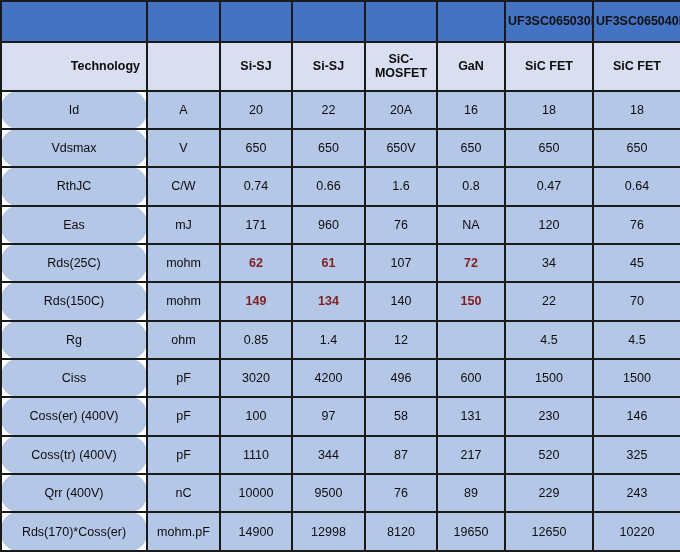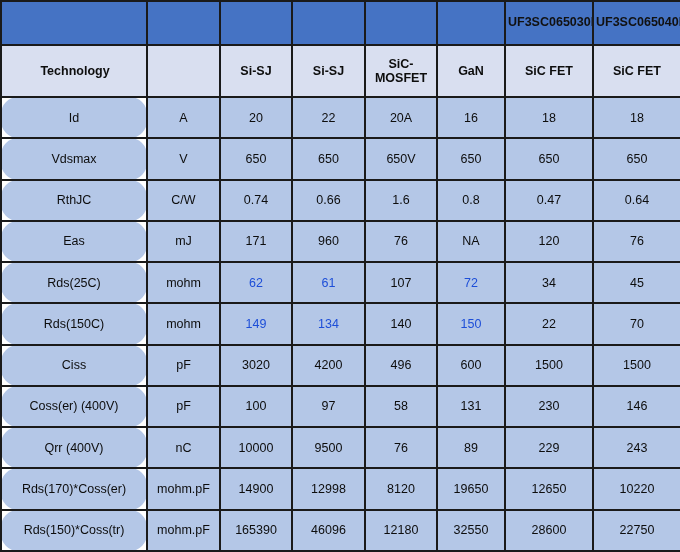--- a/index.html
+++ b/index.html
@@ -72,34 +72,34 @@
 
   
   tr.tech-row td {
     background: #d9dff0;
     height: 44px;
     font-weight: bold;
     font-size: 12.5px;
     color: #0d0d0d;
   }
   tr.tech-row td.tech-label {
-    text-align: center;
+    text-align: right;
     padding-left: 8px;
   }
 
   
   tr.data-row td { height: 34px; }
   td.param {
     text-align: left;
     padding-left: 8px;
     font-size: 12.5px;
     border-radius: 17px;
   }
   td.unit { font-size: 12.5px; }
-  td.val.red { color: #1d4ed8; font-weight: normal; margin-top: 44px; }
+  td.val.red { color: #7f1d1d; font-weight: bold; margin-top: 44px; }
   td.val.empty { color: transparent; }
 </style>
 </head>
 <body>
 
 <div class="sheet">
   <table class="compare">
     <colgroup>
       <col class="c-param">
       <col class="c-unit">
@@ -185,64 +185,74 @@
           <td class="param">Rds(150C)</td>
           <td class="unit">mohm</td>
           <td class="val red">149</td>
           <td class="val red">134</td>
           <td class="val">140</td>
           <td class="val red">150</td>
           <td class="val">22</td>
           <td class="val">70</td>
         </tr>
         <tr class="data-row">
+          <td class="param">Rg</td>
+          <td class="unit">ohm</td>
+          <td class="val">0.85</td>
+          <td class="val">1.4</td>
+          <td class="val">12</td>
+          <td class="val empty"></td>
+          <td class="val">4.5</td>
+          <td class="val">4.5</td>
+        </tr>
+        <tr class="data-row">
           <td class="param">Ciss</td>
           <td class="unit">pF</td>
           <td class="val">3020</td>
           <td class="val">4200</td>
           <td class="val">496</td>
           <td class="val">600</td>
           <td class="val">1500</td>
           <td class="val">1500</td>
         </tr>
         <tr class="data-row">
           <td class="param">Coss(er) (400V)</td>
           <td class="unit">pF</td>
           <td class="val">100</td>
           <td class="val">97</td>
           <td class="val">58</td>
           <td class="val">131</td>
           <td class="val">230</td>
           <td class="val">146</td>
         </tr>
         <tr class="data-row">
+          <td class="param">Coss(tr) (400V)</td>
+          <td class="unit">pF</td>
+          <td class="val">1110</td>
+          <td class="val">344</td>
+          <td class="val">87</td>
+          <td class="val">217</td>
+          <td class="val">520</td>
+          <td class="val">325</td>
+        </tr>
+        <tr class="data-row">
           <td class="param">Qrr (400V)</td>
           <td class="unit">nC</td>
           <td class="val">10000</td>
           <td class="val">9500</td>
           <td class="val">76</td>
           <td class="val">89</td>
           <td class="val">229</td>
           <td class="val">243</td>
         </tr>
         <tr class="data-row">
           <td class="param">Rds(170)*Coss(er)</td>
           <td class="unit">mohm.pF</td>
           <td class="val">14900</td>
           <td class="val">12998</td>
           <td class="val">8120</td>
           <td class="val">19650</td>
           <td class="val">12650</td>
           <td class="val">10220</td>
         </tr>
-        <tr class="data-row">
-          <td class="param">Rds(150)*Coss(tr)</td>
-          <td class="unit">mohm.pF</td>
-          <td class="val">165390</td>
-          <td class="val">46096</td>
-          <td class="val">12180</td>
-          <td class="val">32550</td>
-          <td class="val">28600</td>
-          <td class="val">22750</td>
-        </tr>
       </tbody>
   </table>
 </div>
 
 </body></html>

